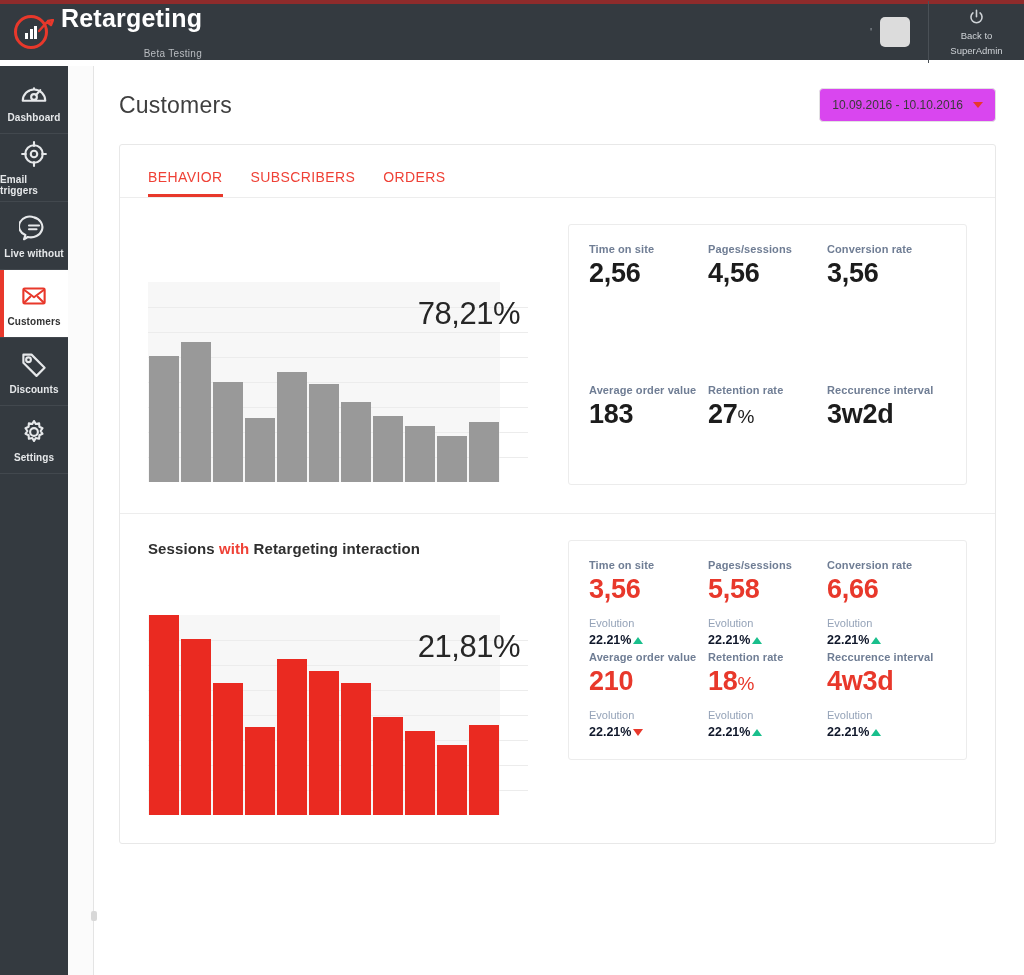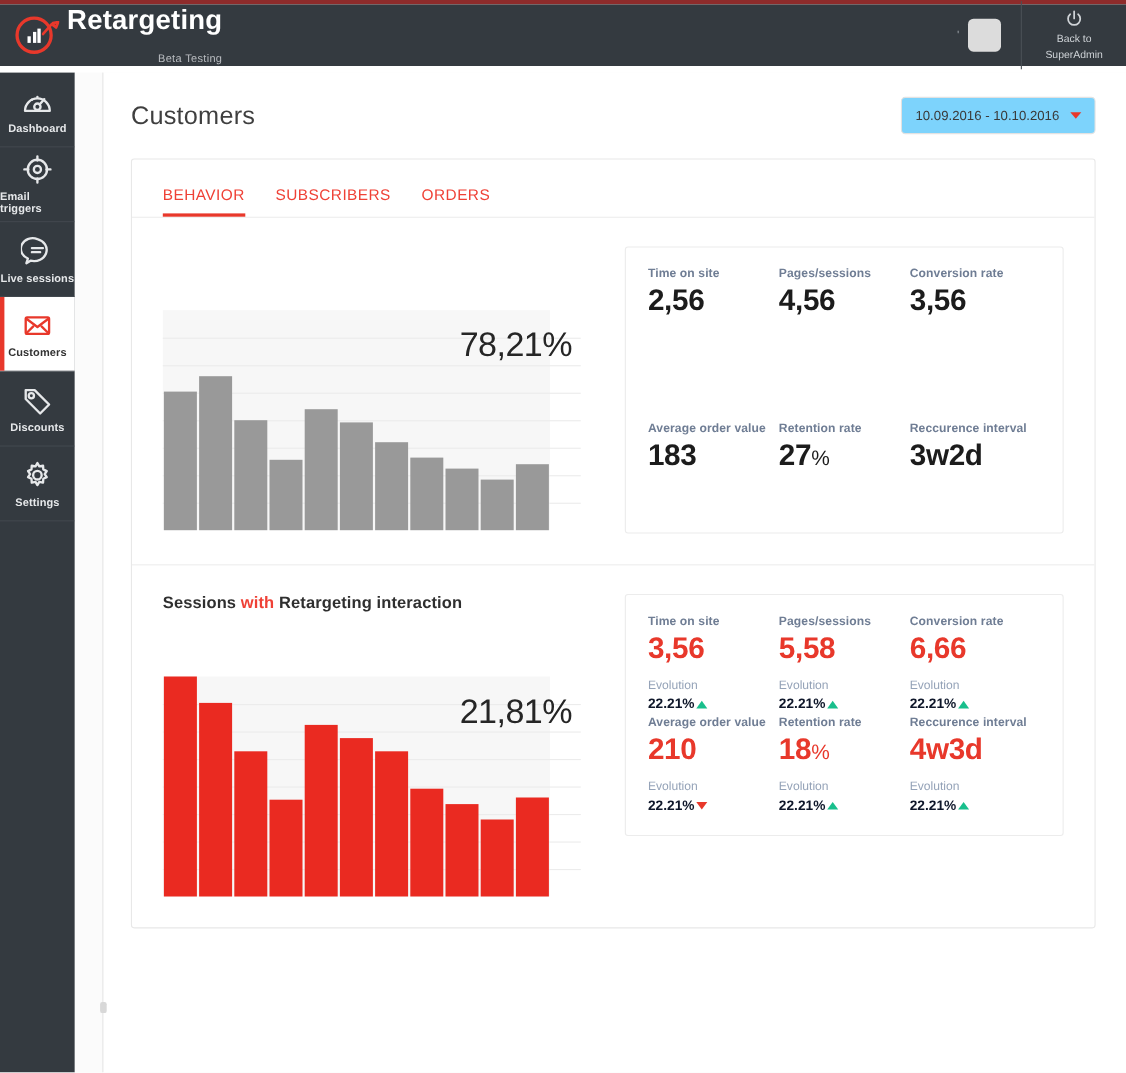--- a/index.html
+++ b/index.html
@@ -73,21 +73,21 @@
   .content-inner {
     position:absolute; left:25px; top:0; width:931px; height:909px;
     background:#ffffff; border-left:1px solid #e4e4e4;
   }
   .page-head {
     display:flex; align-items:center; justify-content:space-between;
     padding:22px 28px 0 25px;
   }
   .page-title { font-size:23px; color:#3f3f3f; font-weight:normal; letter-spacing:.2px; }
   .daterange {
-    border:1px solid #e2e2e2; border-radius:4px; background:#7dd3fc;
+    border:1px solid #e2e2e2; border-radius:4px; background:#d946ef;
     padding:9px 12px; display:flex; align-items:center; gap:10px;
     font-size:12px; color:#3a3a3a;
   }
   .caret-down { width:0;height:0;border-left:5px solid transparent;border-right:5px solid transparent;border-top:6px solid #e8382b; }
 
   .panel {
     margin:22px 28px 0 25px; border:1px solid #e8e8e8; border-radius:3px;
     background:#ffffff;
   }
   .tabs { display:flex; gap:28px; padding:24px 28px 0 28px; }
@@ -194,21 +194,21 @@
           <circle cx="12" cy="12" r="2.6" fill="none" stroke="#e6e8ea" stroke-width="1.7" stroke-linecap="round" stroke-linejoin="round"></circle>
           <path d="M12 2.5 L12 5.5 M12 18.5 L12 21.5 M2.5 12 L5.5 12 M18.5 12 L21.5 12" fill="none" stroke="#e6e8ea" stroke-width="1.7" stroke-linecap="round" stroke-linejoin="round"></path>
         </svg>
         <span class="nav-label">Email triggers</span>
       </div>
       <div class="nav-item">
         <svg class="ic" viewBox="0 0 24 24">
           <path d="M12 3.5 A8.5 7.5 0 1 1 7 19.2 L4 21 L5.1 17.6 A8 7.2 0 0 1 12 3.5 Z" fill="none" stroke="#e6e8ea" stroke-width="1.7" stroke-linecap="round" stroke-linejoin="round"></path>
           <path d="M8 10 H16 M8 13 H14" fill="none" stroke="#e6e8ea" stroke-width="1.7" stroke-linecap="round" stroke-linejoin="round"></path>
         </svg>
-        <span class="nav-label">Live sessions</span>
+        <span class="nav-label">Live without</span>
       </div>
       <div class="nav-item active">
         <svg class="ic" viewBox="0 0 24 24">
           <rect x="3.5" y="6" width="17" height="12" rx="1" fill="none" stroke="#e8382b" stroke-width="1.7" stroke-linecap="round" stroke-linejoin="round"></rect>
           <path d="M4 7 L12 13 L20 7" fill="none" stroke="#e8382b" stroke-width="1.7" stroke-linecap="round" stroke-linejoin="round"></path>
           <path d="M4.5 17 L9 12.6 M19.5 17 L15 12.6" fill="none" stroke="#e8382b" stroke-width="1.7" stroke-linecap="round" stroke-linejoin="round"></path>
         </svg>
         <span class="nav-label">Customers</span>
       </div>
       <div class="nav-item">

